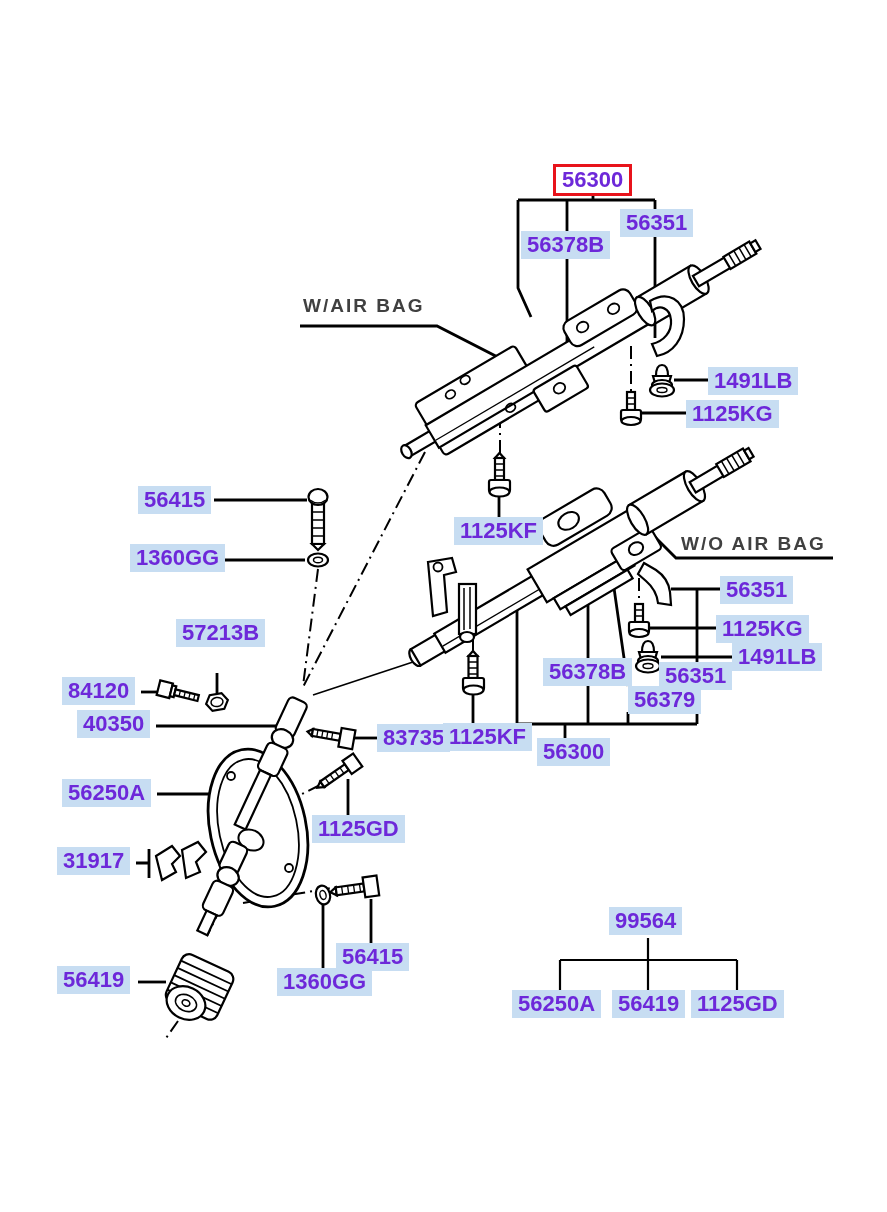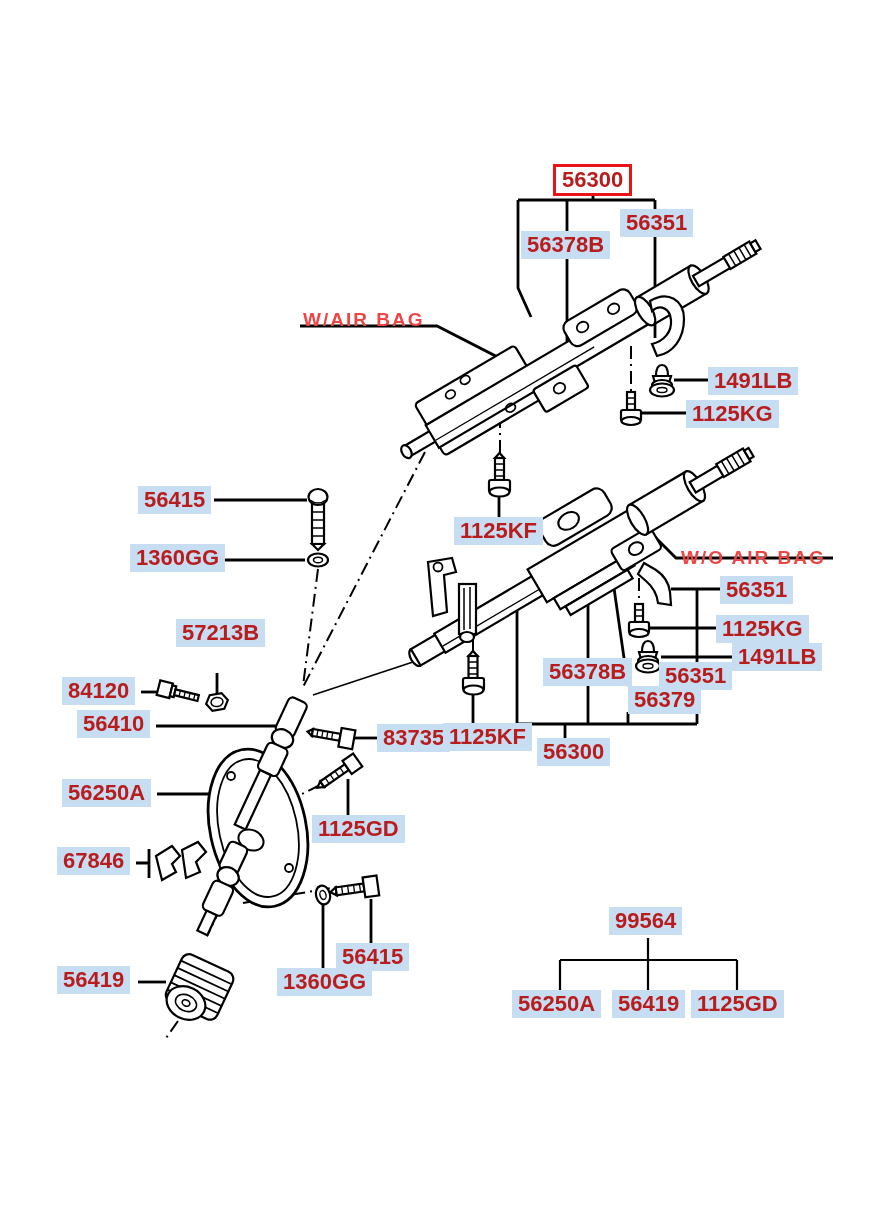--- a/index.html
+++ b/index.html
@@ -1,20 +1,20 @@
 <!DOCTYPE html>
 <html><head>
 <meta charset="utf-8">
 <style>
   html,body{margin:0;padding:0;}
   body{width:887px;height:1212px;position:relative;background:#fff;overflow:hidden;}
   #art{position:absolute;left:0;top:0;}
-  .lbl{position:absolute;background:#c7ddf2;color:#b91c1c;font:bold 22px/26px "Liberation Sans",sans-serif;padding:1px 6px;white-space:nowrap;}
+  .lbl{position:absolute;background:#c7ddf2;color:#6d28d9;font:bold 22px/26px "Liberation Sans",sans-serif;padding:1px 6px;white-space:nowrap;}
   .lbl.hl{background:#fff;border:3px solid #e8131b;padding:0 6px;}
-  .note{position:absolute;color:#ef4444;font:bold 19px/22px "Liberation Sans",sans-serif;letter-spacing:2px;white-space:nowrap;margin-top:14px;}
+  .note{position:absolute;color:#404040;font:bold 19px/22px "Liberation Sans",sans-serif;letter-spacing:2px;white-space:nowrap;}
 </style>
 </head>
 <body>
 
 <svg id="art" width="887" height="1212" viewBox="0 0 887 1212">
 
   <g stroke="#000" stroke-width="2" fill="none" stroke-dasharray="13 5 2 5">
     <path d="M 425 452 L 303 687"></path>
     <path d="M 318 569 L 303 686"></path>
     <path d="M 500 365 V 455"></path>
@@ -268,23 +268,23 @@
 <div class="lbl" style="left:716px;top:615px">1125KG</div>
 <div class="lbl" style="left:732px;top:643px">1491LB</div>
 <div class="lbl" style="left:659px;top:662px">56351</div>
 <div class="lbl" style="left:543px;top:658px">56378B</div>
 <div class="lbl" style="left:628px;top:686px">56379</div>
 <div class="lbl" style="left:537px;top:738px">56300</div>
 <div class="lbl" style="left:377px;top:724px">83735</div>
 <div class="lbl" style="left:443px;top:723px">1125KF</div>
 <div class="lbl" style="left:176px;top:619px">57213B</div>
 <div class="lbl" style="left:62px;top:677px">84120</div>
-<div class="lbl" style="left:77px;top:710px">56410</div>
+<div class="lbl" style="left:77px;top:710px">40350</div>
 <div class="lbl" style="left:62px;top:779px">56250A</div>
 <div class="lbl" style="left:312px;top:815px">1125GD</div>
-<div class="lbl" style="left:57px;top:847px">67846</div>
+<div class="lbl" style="left:57px;top:847px">31917</div>
 <div class="lbl" style="left:57px;top:966px">56419</div>
 <div class="lbl" style="left:277px;top:968px">1360GG</div>
 <div class="lbl" style="left:336px;top:943px">56415</div>
 <div class="lbl" style="left:609px;top:907px">99564</div>
 <div class="lbl" style="left:512px;top:990px">56250A</div>
 <div class="lbl" style="left:612px;top:990px">56419</div>
 <div class="lbl" style="left:691px;top:990px">1125GD</div>
 
 </body></html>

